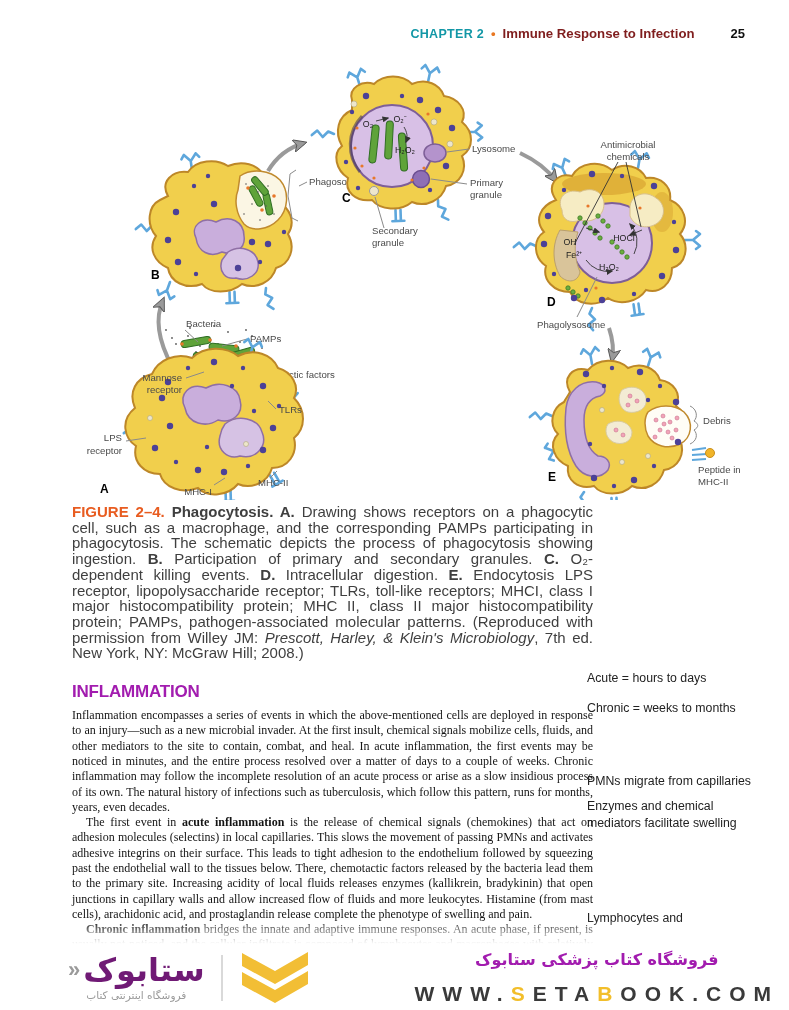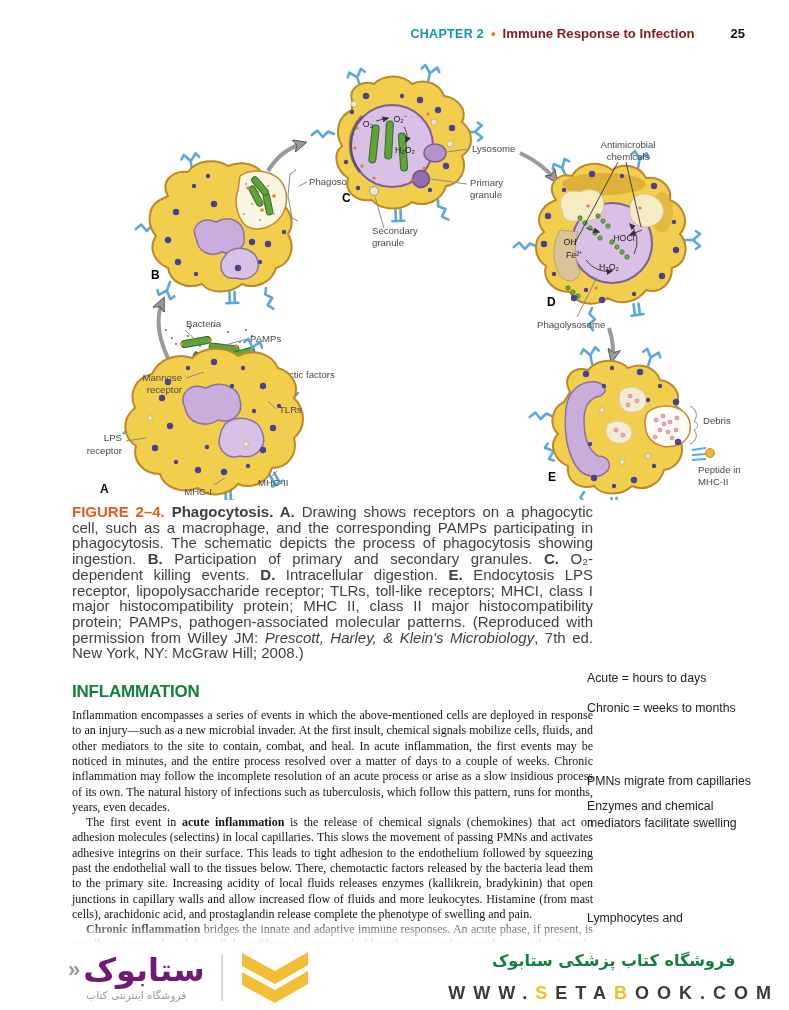--- a/index.html
+++ b/index.html
@@ -29,21 +29,21 @@
   .pk{fill:#F2A3B8;stroke:#C9738F;stroke-width:0.6;}
   .bg{fill:#EDE6CB;stroke:#AFA67F;stroke-width:0.6;}
   .rec{stroke:#5EA7DC;stroke-width:2.6;fill:none;stroke-linecap:round;stroke-linejoin:round;}
   .pocket{fill:#FBF6E4;stroke:#C08A2E;stroke-width:1.5;}
   .cream{fill:#F6ECC4;stroke:#D8C08A;stroke-width:1;}
   .bigarrow{stroke:#9a9a9a;stroke-width:4;fill:none;}
   
   .content{position:absolute;left:72px;top:504px;width:521px;}
   .caption{margin:0;font-size:15px;line-height:15.7px;color:#3f3f3f;text-align:justify;
            font-family:"Liberation Sans",sans-serif;}
-  .sechead{margin:21px 0 6px 0;font-size:17px;color:#15803d;font-family:"Liberation Sans",sans-serif;
+  .sechead{margin:21px 0 6px 0;font-size:17px;color:#a21caf;font-family:"Liberation Sans",sans-serif;
            font-weight:bold;letter-spacing:-0.2px;}
   .bodyp{margin:0;font-family:"Liberation Serif",serif;font-size:12px;line-height:15.3px;
          color:#141414;text-align:justify;}
   .bodyp.ind{text-indent:14px;}
   
   .mnote{position:absolute;left:587px;width:176px;font-size:12.3px;line-height:16.5px;
          color:#222;font-family:"Liberation Sans",sans-serif;}
   
   .fade{position:absolute;left:0;top:920px;width:789px;height:28px;
         background:linear-gradient(to bottom,rgba(255,255,255,0),#ffffff 85%);}
@@ -51,23 +51,23 @@
           display:flex;align-items:center;justify-content:space-between;
           padding:0 10px 0 68px;box-sizing:border-box;}
   .logoleft{display:flex;align-items:center;}
   .wmcol{text-align:center;}
   .wmline{display:flex;align-items:center;justify-content:center;direction:rtl;}
   .wmmain{color:#701a75;font-weight:bold;font-size:32px;font-family:"DejaVu Sans",sans-serif;line-height:1;}
   .wmchev{color:#9a9a9a;font-weight:bold;font-size:22px;margin-right:3px;line-height:1;}
   .tagline{color:#9a9a9a;font-size:10.5px;margin-top:3px;font-family:"DejaVu Sans",sans-serif;direction:rtl;}
   .vbar{width:2px;height:46px;background:#d9d9d9;margin:0 16px;}
   .fright{display:flex;flex-direction:column;align-items:center;}
-  .storetitle{font-size:16px;color:#15803d;font-weight:bold;font-family:"DejaVu Sans",sans-serif;
+  .storetitle{font-size:16px;color:#a21caf;font-weight:bold;font-family:"DejaVu Sans",sans-serif;
               direction:rtl;margin-bottom:13px;}
-  .url{font-family:"Liberation Sans",sans-serif;font-weight:bold;font-size:18px;
+  .url{font-family:"Liberation Sans",sans-serif;font-weight:bold;font-size:21px;
        letter-spacing:8px;color:#3A3A3A;}
 </style>
 </head>
 <body>
 
 <div class="page">
 
   <div class="hdr">
     <span class="chap">CHAPTER 2</span>
     <span class="bullet">•</span>

